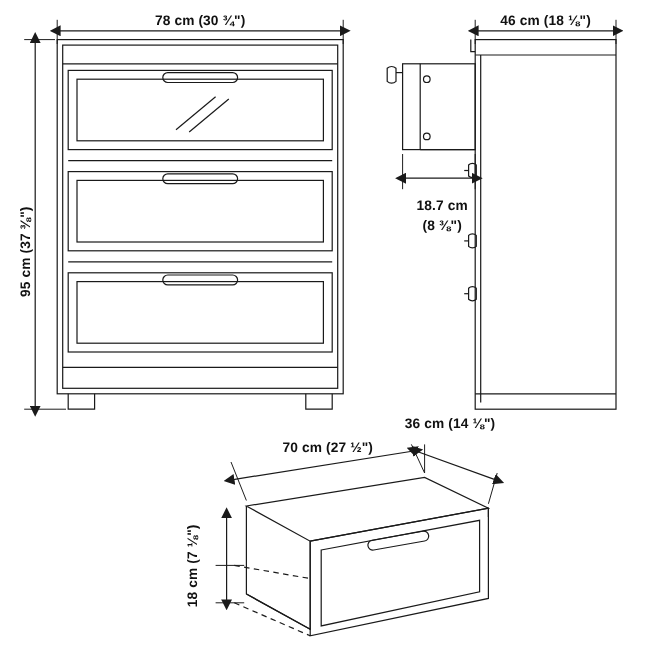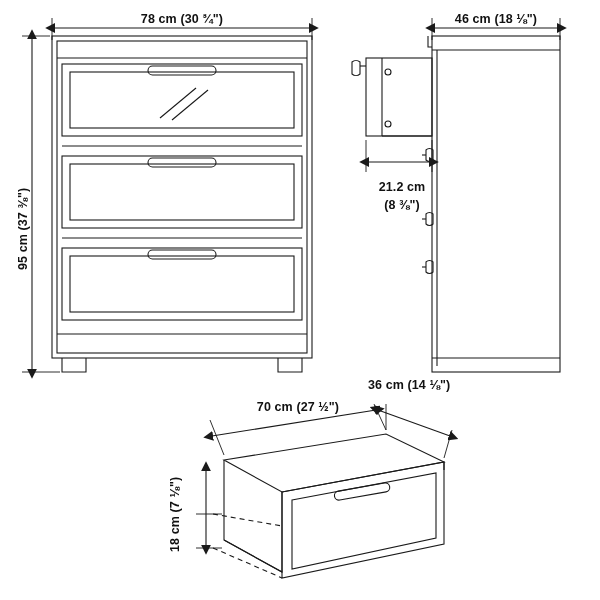--- a/index.html
+++ b/index.html
@@ -182,21 +182,21 @@
 
     </g>
   </svg>
 
   <div class="lbl center" style="left:100px; top:12px; width:164px;">78 cm (30 ¾")</div>
 
   <div class="lbl vert" style="left:16px; top:270px;">95 cm (37 ⅜")</div>
 
   <div class="lbl center" style="left:414px; top:12px; width:164px;">46 cm (18 ⅛")</div>
 
-  <div class="lbl center" style="left:352px; top:180px; width:100px;">21.2 cm</div>
+  <div class="lbl center" style="left:352px; top:180px; width:100px;">18.7 cm</div>
   <div class="lbl center" style="left:352px; top:198px; width:100px;">(8 ⅜")</div>
 
   <div class="lbl center" style="left:218px; top:400px; width:160px;">70 cm (27 ½")</div>
 
   <div class="lbl" style="left:368px; top:378px;">36 cm (14 ⅛")</div>
 
   <div class="lbl vert" style="left:168px; top:552px;">18 cm (7 ⅛")</div>
 
 </div>
 

